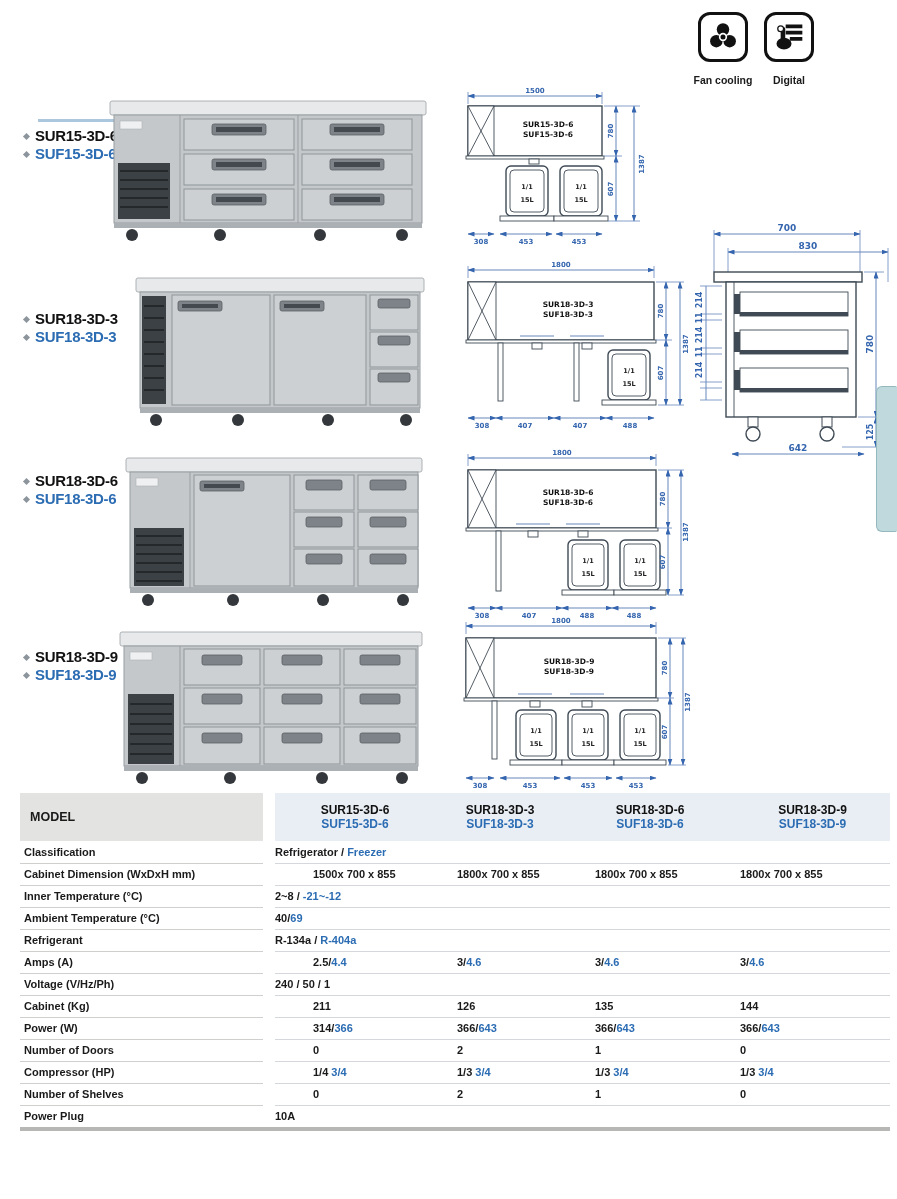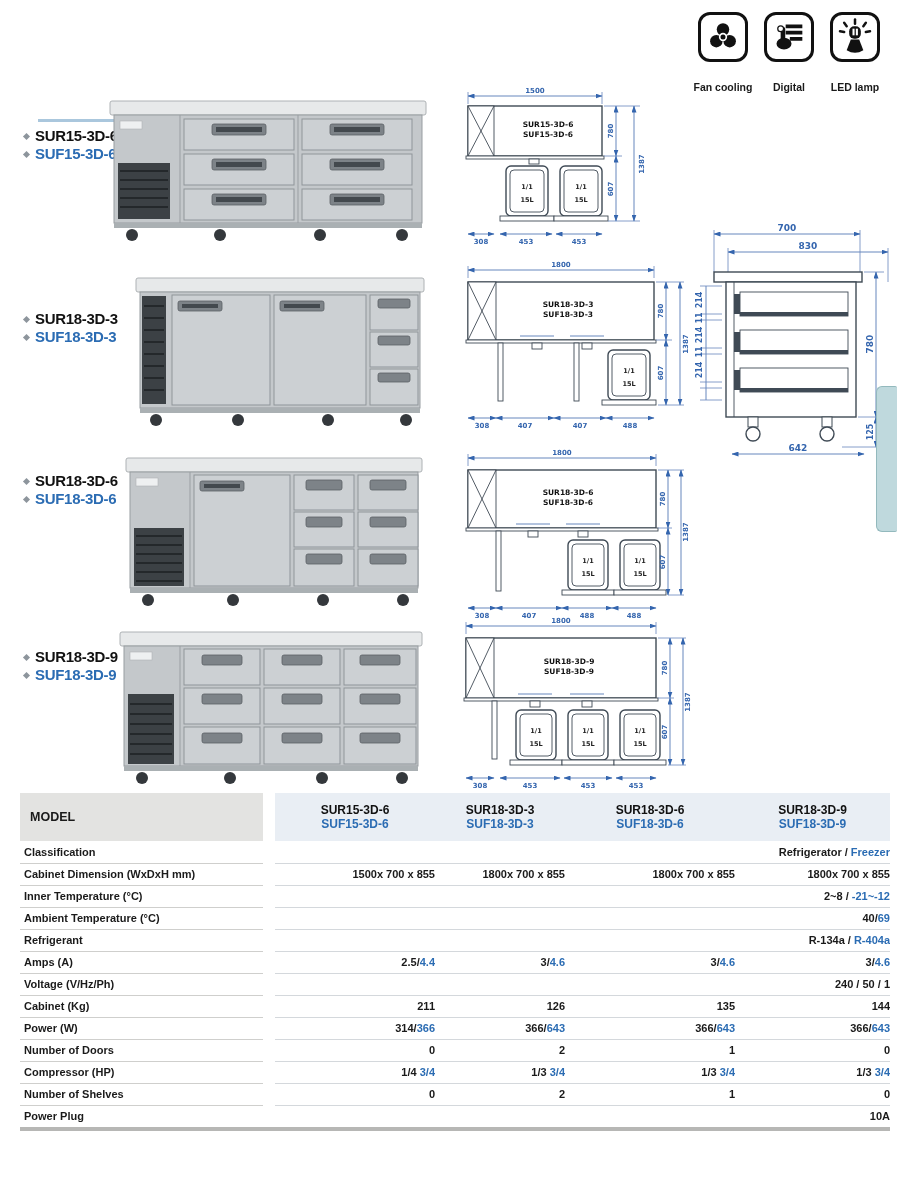--- a/index.html
+++ b/index.html
@@ -6,21 +6,21 @@
   *{box-sizing:border-box;margin:0;padding:0}
   html,body{width:897px;height:1199px}
   body{position:relative;overflow:hidden;background:#fff;
        font-family:"Liberation Sans",sans-serif;color:#1a1a1a}
   .abs{position:absolute}
 
   
   .feat{display:flex;flex-direction:column;align-items:center;width:66px}
   .feat .box{width:50px;height:50px;border:3px solid #111;border-radius:12px;
              display:flex;align-items:center;justify-content:center;background:#fff}
-  .feat .cap{font-size:10.5px;font-weight:bold;margin-top:19px;white-space:nowrap}
+  .feat .cap{font-size:10.5px;font-weight:bold;margin-top:12px;white-space:nowrap}
 
   
   .mlab{line-height:18px;white-space:nowrap}
   .mlab .row{display:flex;align-items:center}
   .blt{width:5px;height:5px;background:#8d959c;transform:rotate(45deg);
        display:inline-block;margin-right:6px;flex:none}
   .mlab .r{font-size:15px;font-weight:bold;color:#111;letter-spacing:-0.3px}
   .mlab .f{font-size:15px;font-weight:bold;color:var(--blu);letter-spacing:-0.3px}
   .blue-rule{height:3px;background:#aac7dd}
 
@@ -51,21 +51,21 @@
   table.spec{border-collapse:collapse;table-layout:fixed;width:870px;font-size:11px}
   .spec th,.spec td{vertical-align:middle;overflow:hidden;white-space:nowrap}
   .spec .hrow td,.spec .hrow th{height:48px}
   .hlab{background:#e3e3e1;text-align:left;padding-left:10px;font-size:12.5px;font-weight:bold}
   .hmod{background:#e9eef4;text-align:center;font-size:12px;font-weight:bold}
   .hmod .hr{color:#111}
   .hmod .hf{color:var(--blu)}
   .gapc{background:#fff}
   .spec tbody th{height:22px;text-align:left;font-weight:bold;padding-left:4px;
                  border-bottom:1px solid #cfcfcd;font-size:11px}
-  .spec td.val{height:22px;font-weight:bold;border-bottom:1px solid #d4d8dc;text-align:right}
+  .spec td.val{height:22px;font-weight:bold;border-bottom:1px solid #d4d8dc;text-align:left}
   .spec td.nob{border-bottom:none}
   .v1{padding-left:38px}.v2{padding-left:22px}.v3{padding-left:30px}.v4{padding-left:5px}
   .spanv{text-align:left;padding-left:0 !important}
   .u{color:var(--blu)}
 
   
   .page-tab{left:876px;top:386px;width:21px;height:146px;background:#bfd9dd;
             border:1px solid #93b9bd;border-right:none;border-radius:6px 2px 2px 6px}
 </style>
 </head>
@@ -96,38 +96,20 @@
       <svg width="40" height="40" viewBox="0 0 48 48">
         <rect x="20" y="9" width="20" height="4.5" fill="#111"></rect>
         <rect x="20" y="16.5" width="20" height="4.5" fill="#111"></rect>
         <rect x="25" y="24" width="15" height="4.5" fill="#111"></rect>
         <rect x="14" y="12" width="5.5" height="17" rx="2.5" fill="#111"></rect>
         <ellipse cx="18" cy="32" rx="9" ry="7" fill="#111"></ellipse>
         <circle cx="14" cy="14" r="3.5" fill="#fff" stroke="#111" stroke-width="1.5"></circle>
       </svg>
     </div>
     <div class="cap">Digital</div>
-  </div>
-  <div class="feat">
-    <div class="box">
-      <svg width="40" height="40" viewBox="0 0 48 48">
-        <g stroke="#111" stroke-width="3" stroke-linecap="round">
-          <line x1="24" y1="3" x2="24" y2="8"></line>
-          <line x1="11" y1="7" x2="14" y2="11"></line>
-          <line x1="37" y1="7" x2="34" y2="11"></line>
-          <line x1="6" y1="17" x2="11" y2="18"></line>
-          <line x1="42" y1="17" x2="37" y2="18"></line>
-        </g>
-        <rect x="17" y="11" width="14" height="15" rx="6" fill="#111"></rect>
-        <rect x="21" y="14" width="2.5" height="8" fill="#fff"></rect>
-        <rect x="25" y="14" width="2.5" height="8" fill="#fff"></rect>
-        <path d="M14 40 L19 27 H29 L34 40 Q24 46 14 40 z" fill="#111"></path>
-      </svg>
-    </div>
-    <div class="cap">LED lamp</div>
   </div>
 </div>
 
 <div class="abs blue-rule" style="left:38px;top:119px;width:112px"></div>
 <div class="abs mlab" style="left:24px;top:127px">
   <div class="row">
       <span class="blt"></span>
     <span class="r">SUR15-3D-6</span>
     </div>
   <div class="row">

